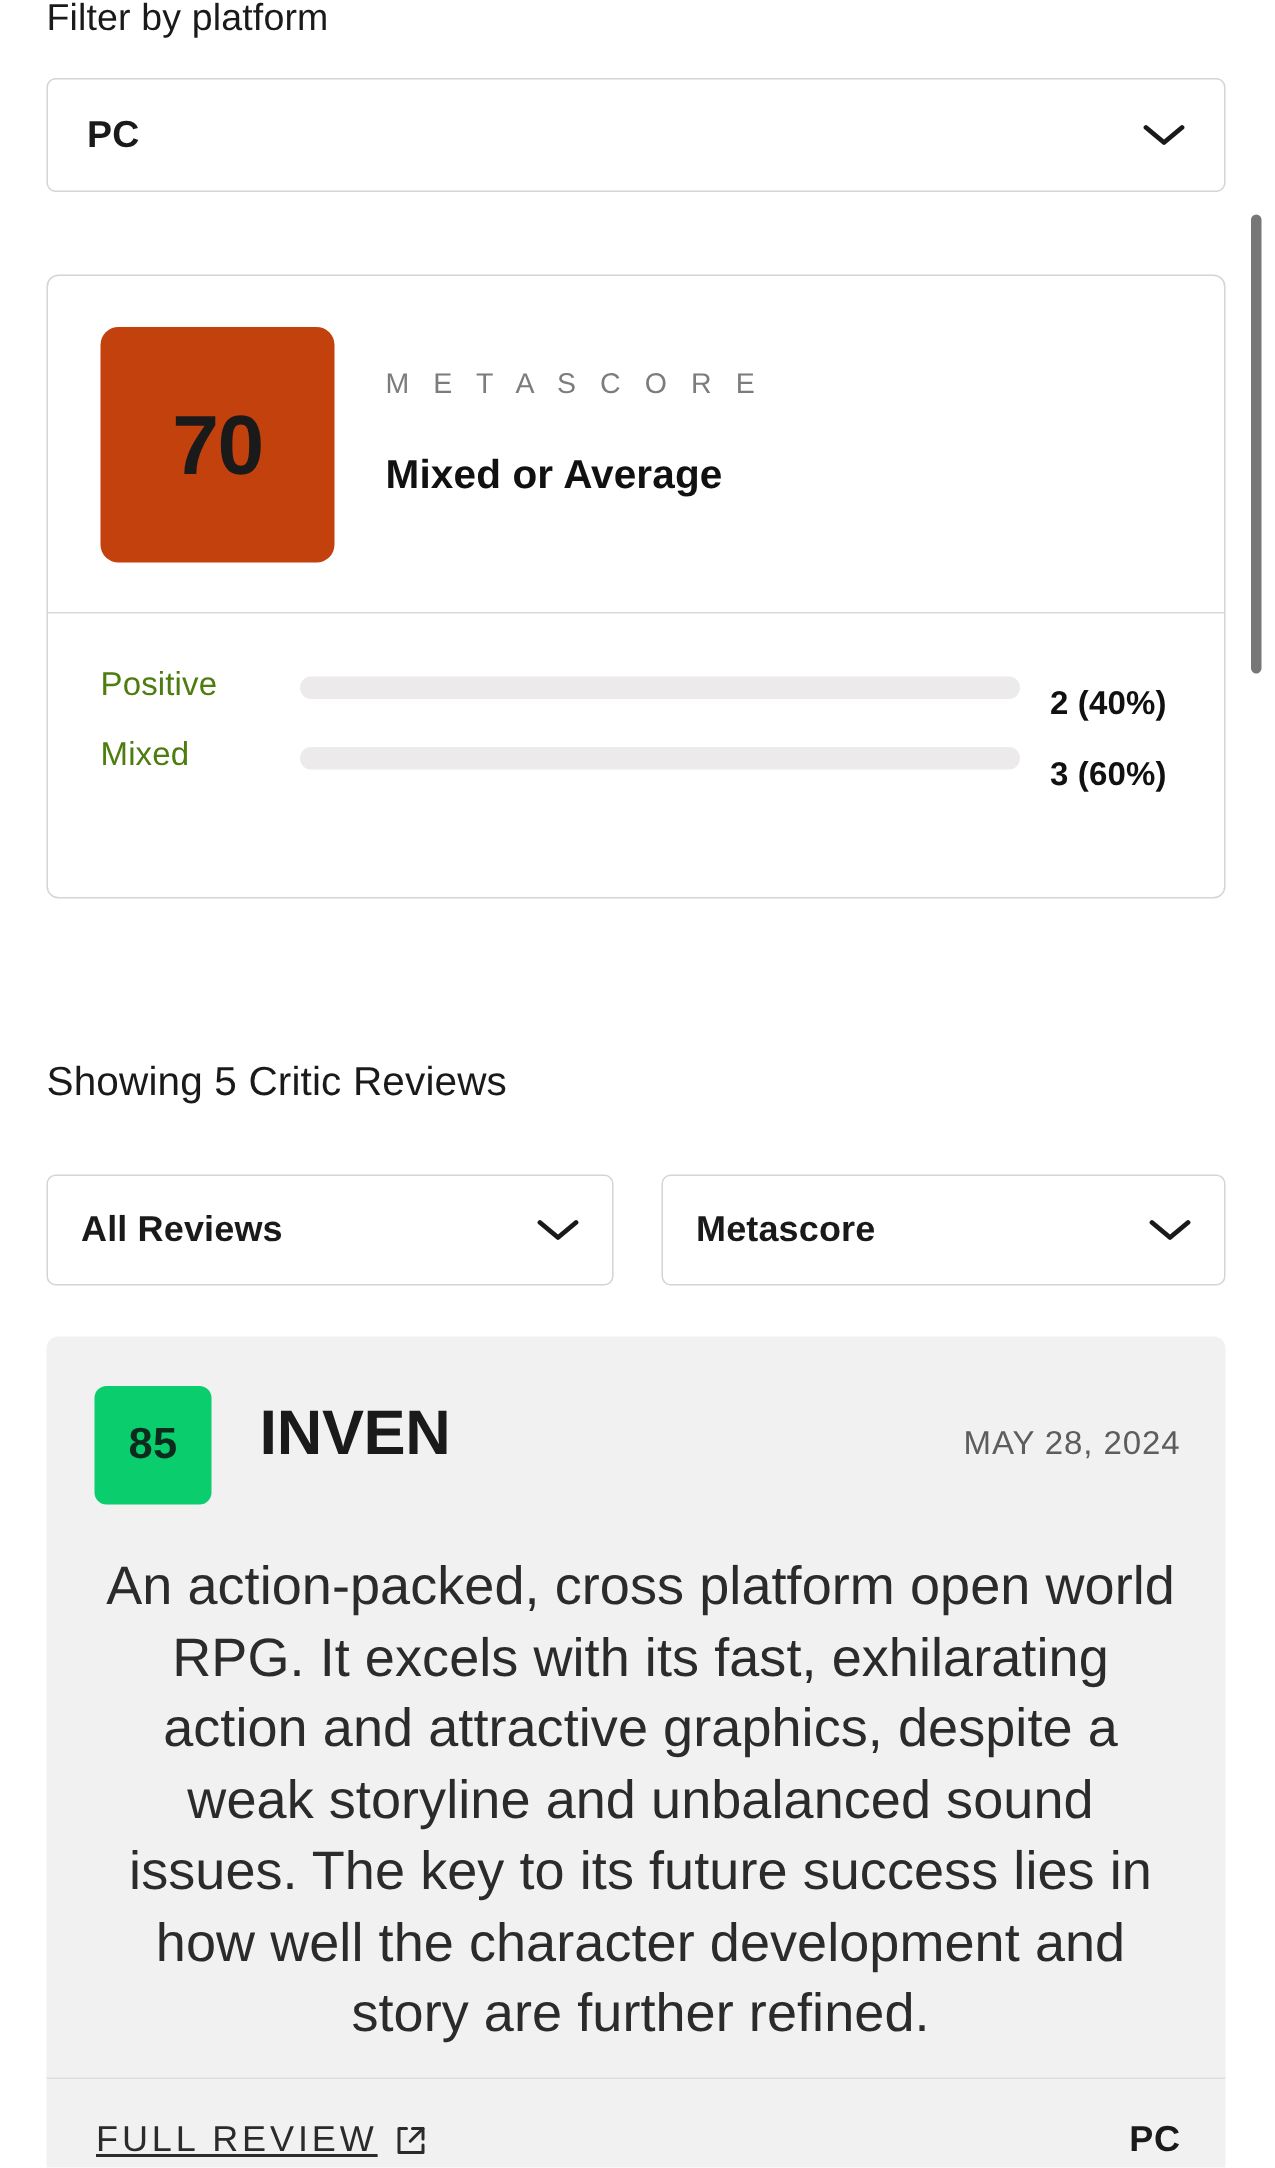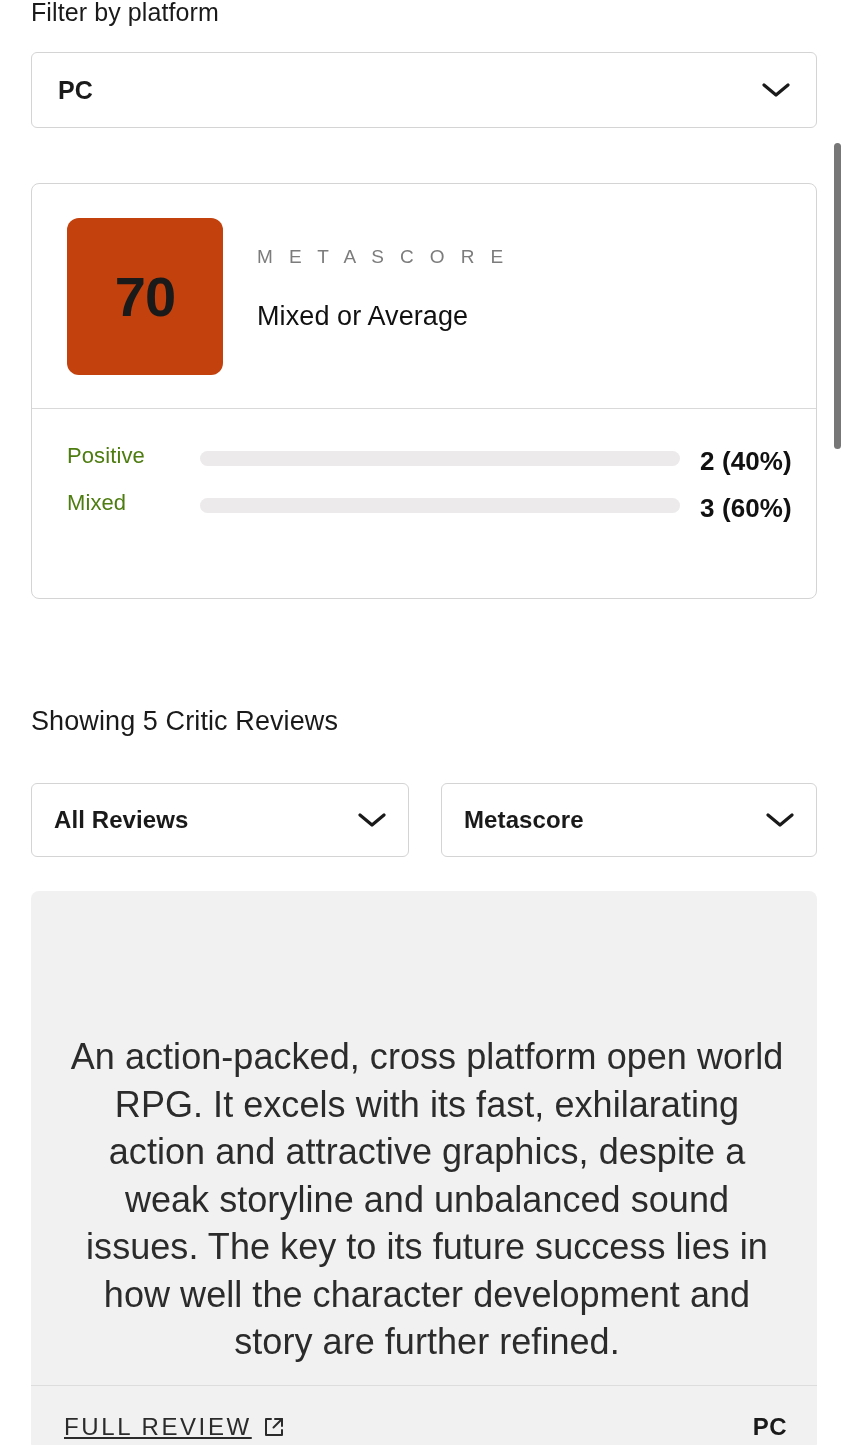--- a/index.html
+++ b/index.html
@@ -117,21 +117,21 @@
   }
   .score-kicker {
     font-size: 19px;
     letter-spacing: 5.4px;
     color: #7c7c7c;
     font-weight: 500;
   }
   .score-desc {
     margin-top: 33px;
     font-size: 27px;
-    font-weight: normal;
+    font-weight: bold;
     color: #111;
     letter-spacing: 0.1px;
   }
 
   
   .sentiments {
     position: absolute;
     left: 0;
     top: 226px;
     right: 0;
@@ -159,22 +159,22 @@
     border-radius: 8px;
     overflow: hidden;
   }
   .sent-fill {
     height: 15px;
     border-radius: 8px;
   }
   .sent-count {
     position: absolute;
     left: 668px;
-    top: 10px;
-    font-size: 26px;
+    top: 20px;
+    font-size: 22px;
     font-weight: bold;
     color: #111;
     letter-spacing: 0.1px;
   }
 
   
   .showing {
     position: absolute;
     left: 31px;
     top: 706px;
@@ -351,20 +351,25 @@
   <div class="rf-select" id="rf-all">
     <span class="sel-value">All Reviews</span>
     <span class="chev">
       <svg viewBox="0 0 28 16">
           <path d="M2 3 L14 13 L26 3" fill="none" stroke="#1a1a1a" stroke-width="3.2" stroke-linecap="round" stroke-linejoin="round"></path>
         </svg>
     </span>
   </div>
 
   <div class="review-card">
+    <div class="rev-head">
+      <div class="rev-score" id="review-score-0" style="background: rgb(10, 206, 110);">85</div>
+      <div class="rev-pub">INVEN</div>
+      <div class="rev-date">MAY 28, 2024</div>
+    </div>
     <div class="rev-body">An action-packed, cross platform open world RPG. It excels with its fast, exhilarating action and attractive graphics, despite a weak storyline and unbalanced sound issues. The key to its future success lies in how well the character development and story are further refined.</div>
     <div class="rev-foot">
       <a class="full-review" href="#">
         <span>FULL REVIEW</span>
         <span class="ext-icon">
           <svg viewBox="0 0 22 22">
             <path d="M8 3 H3 V19 H19 V14" fill="none" stroke="#2b2b2b" stroke-width="2" stroke-linecap="round" stroke-linejoin="round"></path>
             <path d="M12 3 H19 V10" fill="none" stroke="#2b2b2b" stroke-width="2" stroke-linecap="round" stroke-linejoin="round"></path>
             <path d="M19 3 L10.5 11.5" fill="none" stroke="#2b2b2b" stroke-width="2" stroke-linecap="round"></path>
           </svg>

